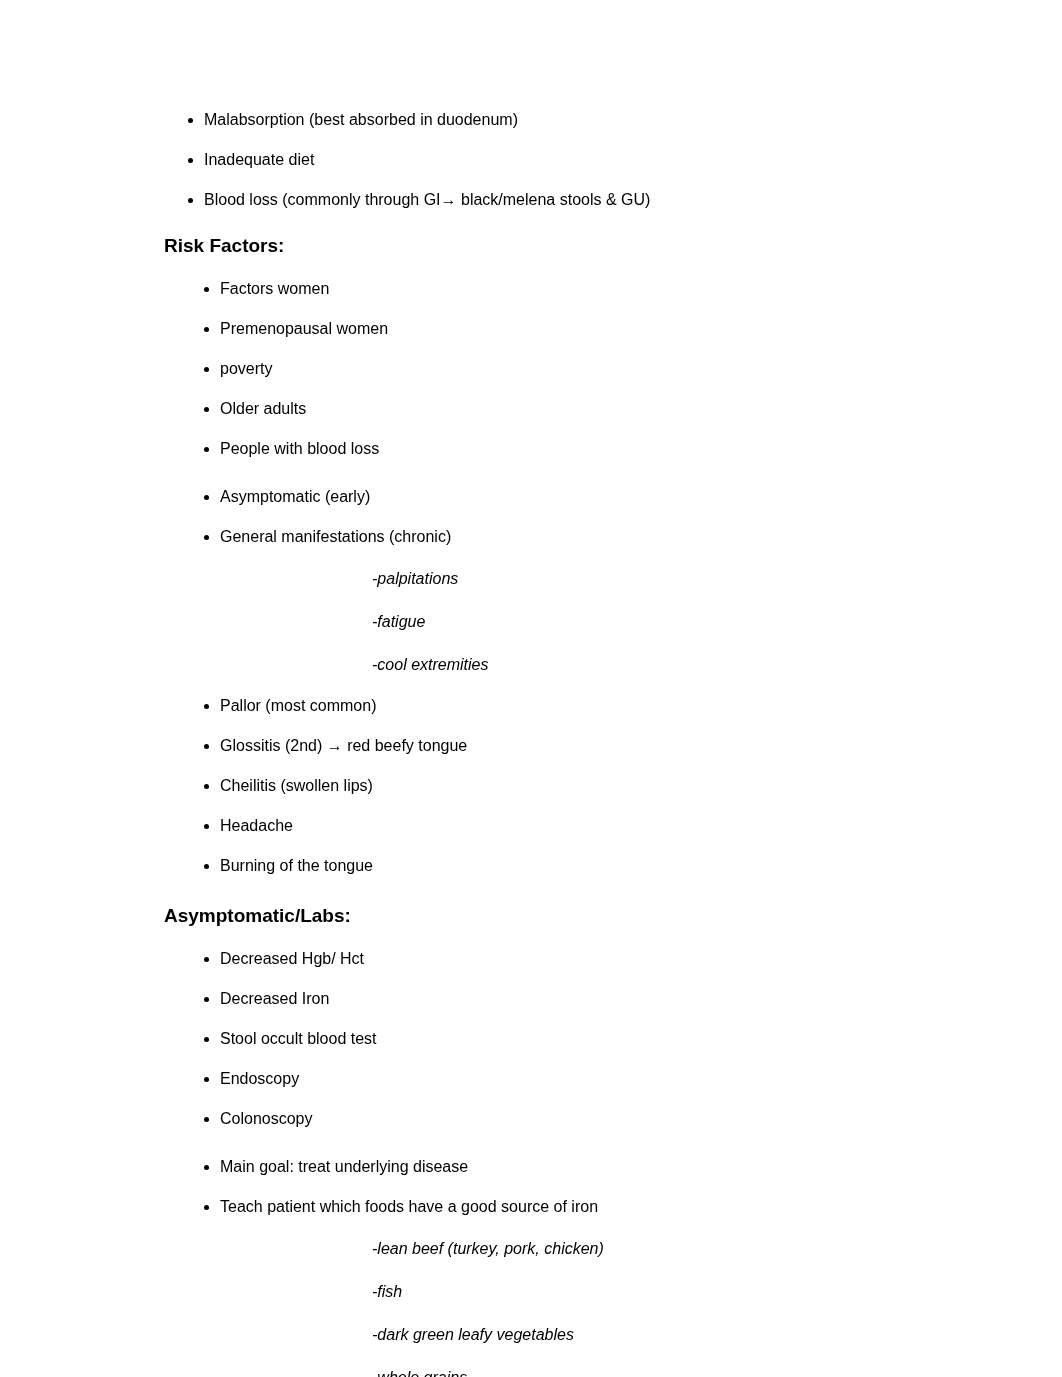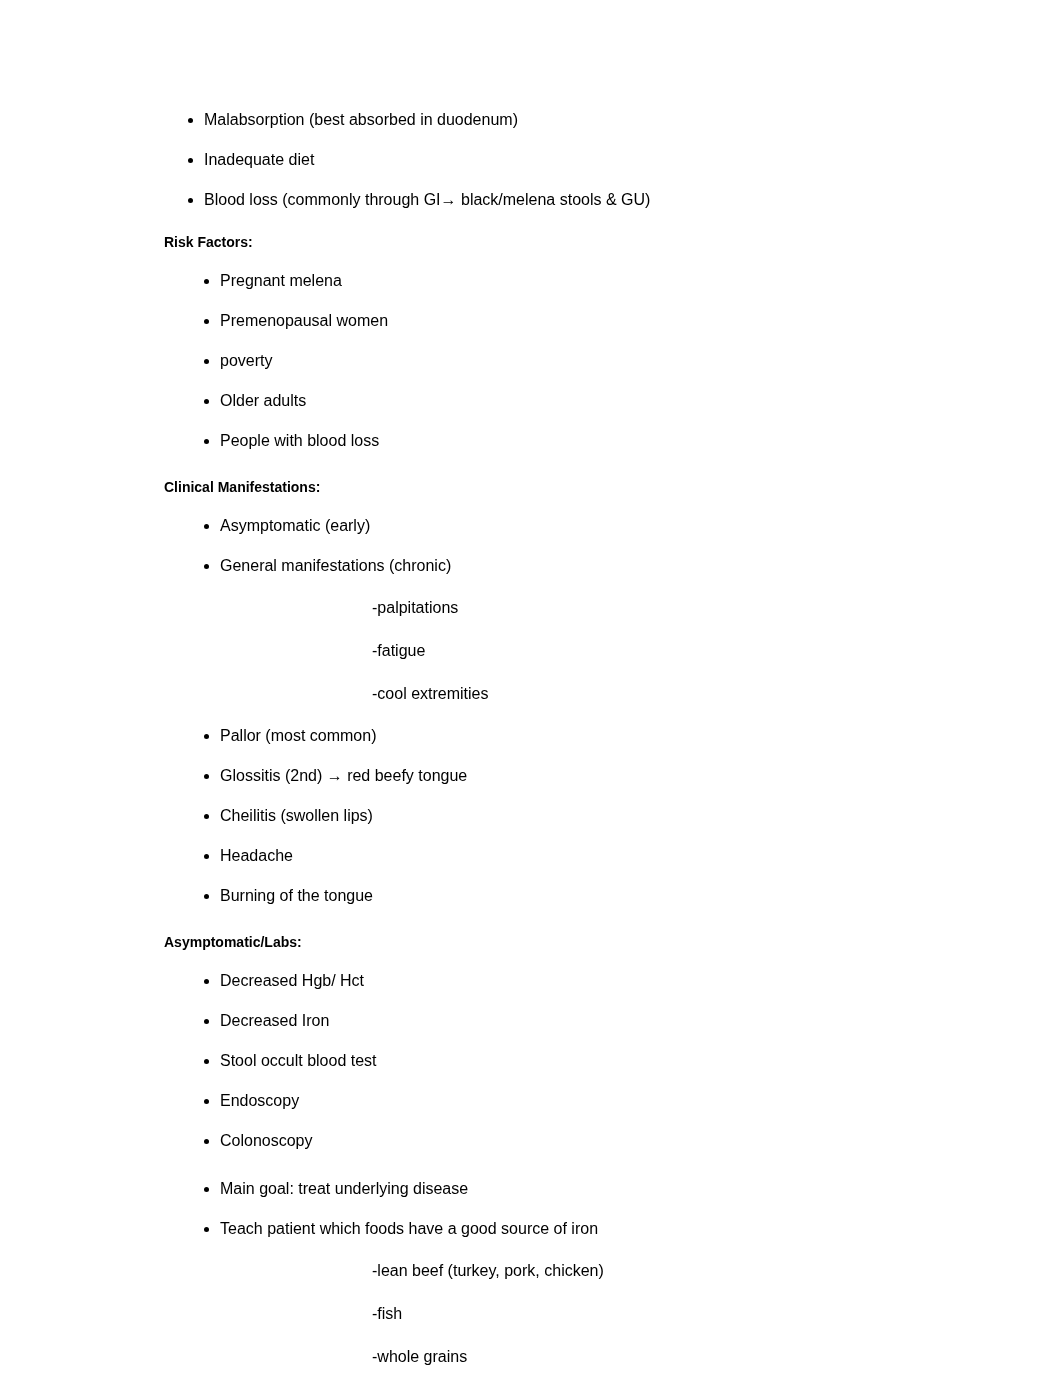--- a/index.html
+++ b/index.html
@@ -17,39 +17,40 @@
       min-height: 1377px;
       padding: 60px 80px 60px 100px;
       line-height: 1.5;
     }
 
     .section {
       margin-bottom: 24px;
     }
 
     .section-heading {
-      font-size: 14px;
+      font-size: 19px;
       font-weight: bold;
       margin-bottom: 6px;
       color: #000;
     }
 
     .bullet-list {
       list-style: disc;
       padding-left: 40px;
       margin-bottom: 4px;
     }
 
     .bullet-list li {
       margin-bottom: 2px;
     }
 
     .sub-indent {
       padding-left: 120px;
       line-height: 1.7;
+      font-style: italic;
     }
 
     .sub-indent div {
       margin-bottom: 0;
     }
 
     .intro-bullets {
       list-style: disc;
       padding-left: 40px;
       margin-bottom: 20px;
@@ -64,30 +65,29 @@
 
 <ul class="intro-bullets">
   <li>Malabsorption (best absorbed in duodenum)</li>
   <li>Inadequate diet</li>
   <li>Blood loss (commonly through GI→  black/melena stools &amp; GU)</li>
 </ul>
 
 <div class="section">
   <div class="section-heading">Risk Factors:</div>
   <ul class="bullet-list">
-    <li>Pregnant melena</li>
+    <li>Factors women</li>
     <li>Premenopausal women</li>
     <li>poverty</li>
     <li>Older adults</li>
     <li>People with blood loss</li>
   </ul>
 </div>
 
 <div class="section">
-  <div class="section-heading">Clinical Manifestations:</div>
   <ul class="bullet-list">
     <li>Asymptomatic (early)</li>
     <li>General manifestations (chronic)<div class="sub-indent">
         <div>-palpitations</div>
         <div>-fatigue</div>
         <div>-cool extremities</div>
       </div>
     </li>
     <li>Pallor  (most common)</li>
     <li>Glossitis  (2nd)  → red beefy tongue</li>
@@ -107,17 +107,18 @@
     <li>Colonoscopy</li>
   </ul>
 </div>
 
 <div class="section">
   <ul class="bullet-list">
     <li>Main goal: treat underlying disease</li>
     <li>Teach patient which foods have a good source of iron<div class="sub-indent">
         <div>-lean beef (turkey, pork, chicken)</div>
         <div>-fish</div>
+        <div>-dark green leafy vegetables</div>
         <div>-whole grains</div>
       </div>
     </li>
   </ul>
 </div>
 
 </body></html>

